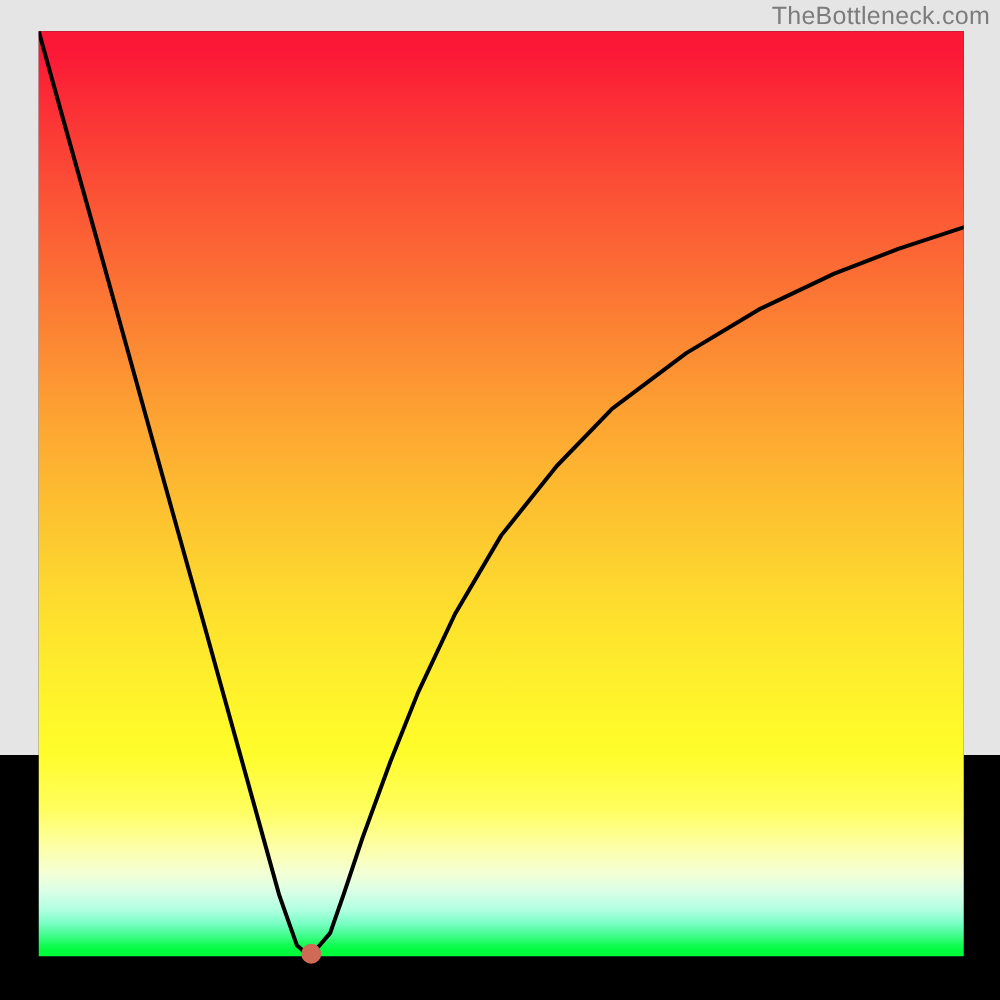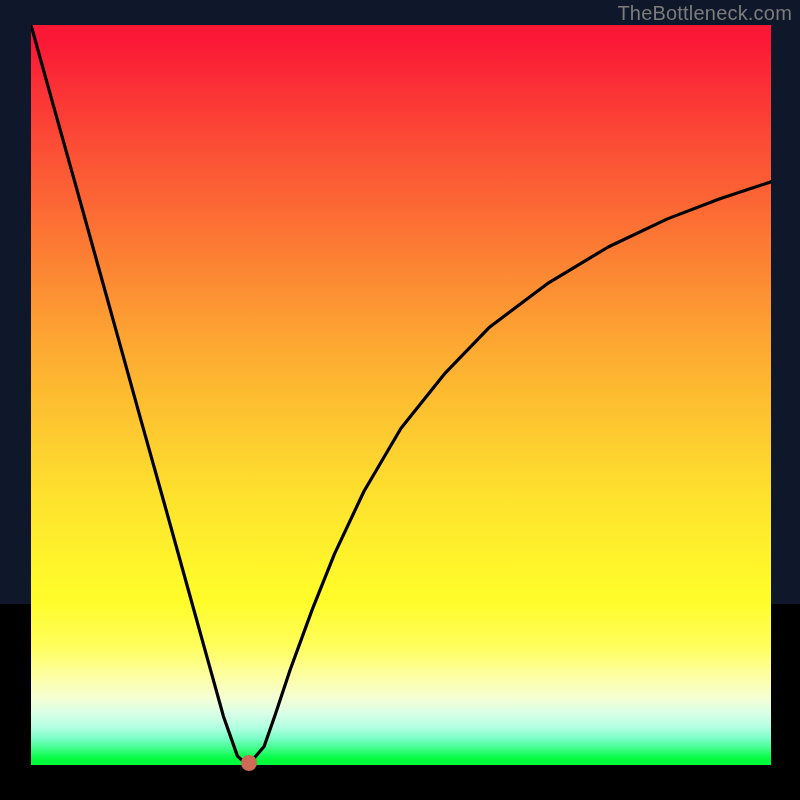--- a/index.html
+++ b/index.html
@@ -7,21 +7,21 @@
     padding: 0;
     width: 800px;
     height: 800px;
     background: #000;
     font-family: Arial, Helvetica, sans-serif;
   }
   .frame {
     position: relative;
     width: 800px;
     height: 604px;
-    background: #0f172a;
+    background: #e5e5e5;
   }
   .watermark {
     position: absolute;
     top: 2px;
     right: 8px;
     color: #7c7c7c;
     font-size: 20px;
     font-weight: 500;
     letter-spacing: 0.2px;
     z-index: 5;

